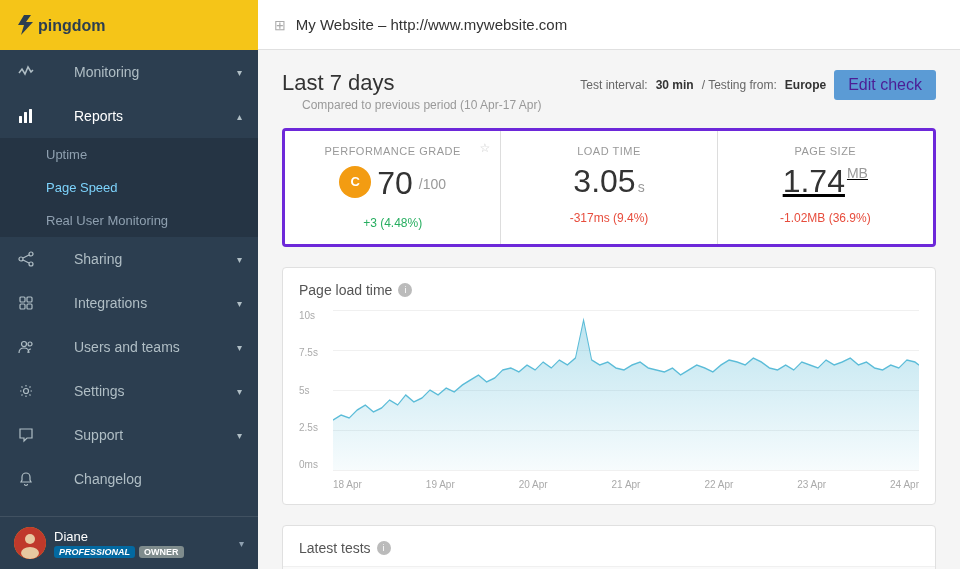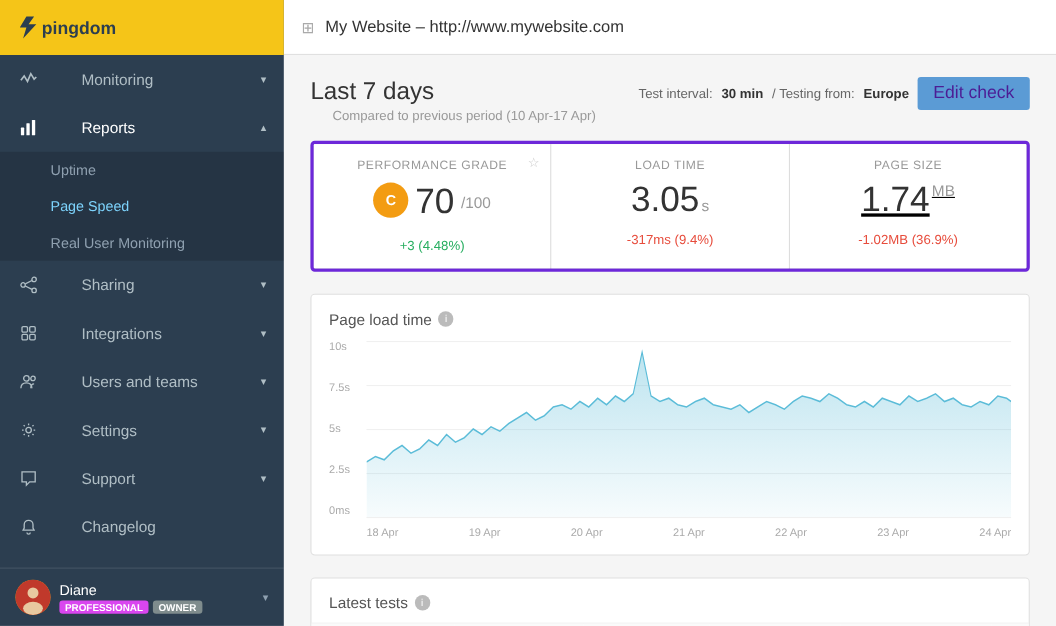--- a/index.html
+++ b/index.html
@@ -17,21 +17,21 @@
     .nav-chevron { font-size: 10px; color: #b0bec5; }
     .nav-sub { background: rgba(0,0,0,0.15); }
     .nav-sub-item { padding: 9px 16px 9px 46px; color: #8fa0b0; font-size: 13px; cursor: pointer; display: block; }
     .nav-sub-item.active { color: #7dd3fc; font-weight: 500; }
     .sidebar-user { padding: 10px 14px; border-top: 1px solid rgba(255,255,255,0.1); display: flex; align-items: center; }
     .user-avatar { width: 32px; height: 32px; border-radius: 50%; background: #e67e22; display: flex; align-items: center; justify-content: center; color: #fff; font-size: 12px; font-weight: bold; margin-right: 8px; overflow: hidden; flex-shrink: 0; }
     .user-info { flex: 1; }
     .user-name { color: #fff; font-size: 13px; font-weight: 500; }
     .user-badges { display: flex; gap: 4px; margin-top: 2px; }
     .badge { font-size: 9px; padding: 1px 5px; border-radius: 3px; font-weight: bold; }
-    .badge-pro { background: #d946ef; color: #fff; }
+    .badge-pro { background: #0369a1; color: #fff; font-style: italic; }
     .badge-owner { background: #7f8c8d; color: #fff; }
     .user-chevron { color: #8fa0b0; font-size: 10px; }
 
     
     .main { flex: 1; display: flex; flex-direction: column; overflow: hidden; }
     .topbar { background: #fff; border-bottom: 1px solid #e0e0e0; padding: 0 16px; height: 50px; display: flex; align-items: center; gap: 10px; }
     .topbar-icon { color: #aaa; font-size: 14px; }
     .topbar-title { font-size: 15px; color: #333; font-weight: 400; }
 
     .content { padding: 20px 24px; overflow-y: auto; flex: 1; background: #f5f5f5; }

